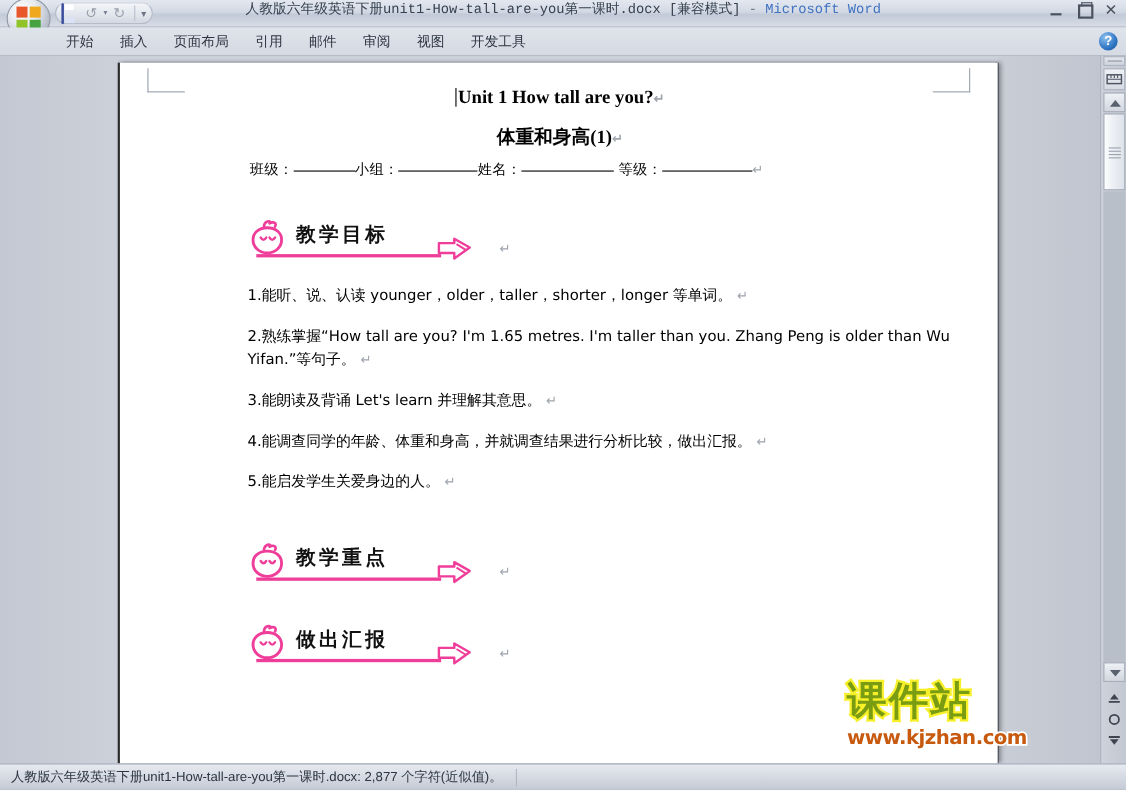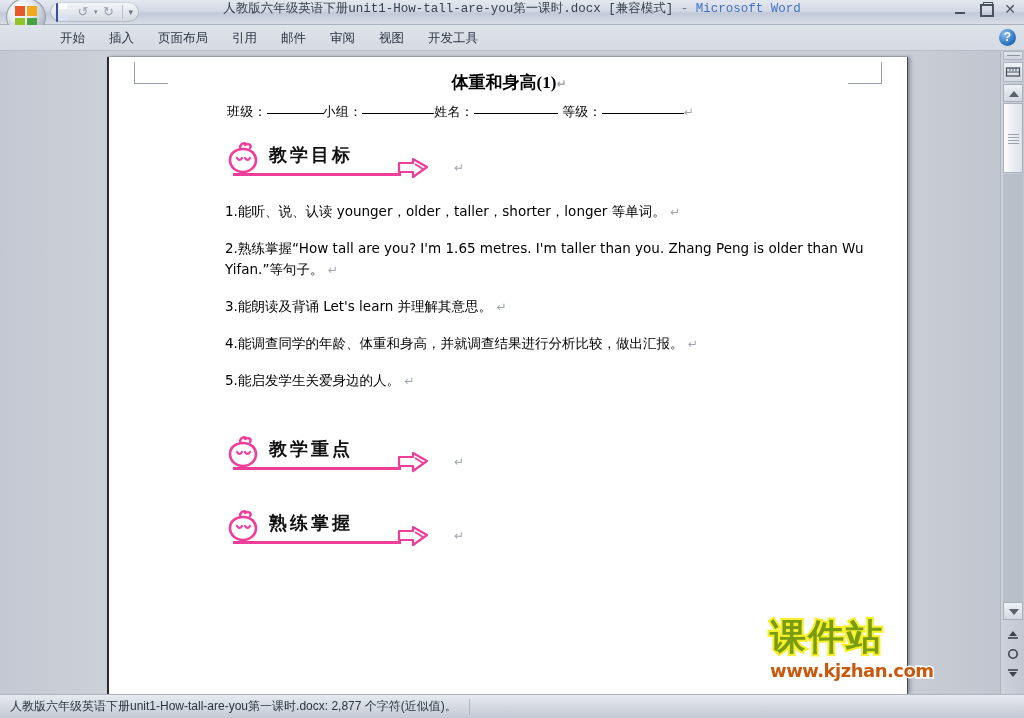--- a/index.html
+++ b/index.html
@@ -149,21 +149,21 @@
   .fields {
     margin-top:9px; padding-left:118px;
     font-family:"DejaVu Sans", sans-serif; font-size:13px;
     white-space:nowrap; letter-spacing:.2px;
   }
   .uline { display:inline-block; border-bottom:1px solid #000; vertical-align:2px; }
   .u1{width:56px;} .u2{width:72px;} .u3{width:84px;} .u4{width:82px;}
 
   
   .sec {
-    position:relative; height:48px; margin-top:16px; padding-left:116px;
+    position:relative; height:48px; margin-top:32px; padding-left:116px;
   }
   .apple {
     position:absolute; left:117px; top:4px; width:36px; height:34px;
   }
   .apple svg { display:block; }
   .sec-label {
     position:absolute; left:160px; top:6px;
     font-family:"DejaVu Sans", sans-serif; font-weight:bold; font-size:18px;
     letter-spacing:3px; color:#111;
   }
@@ -314,20 +314,23 @@
     <div class="gutter-left"></div>
     <div class="gutter-right"></div>
     <div class="page-edge-r"></div>
 
     <div class="page">
       <div class="mk mk-tl"></div>
       <div class="mk mk-tr"></div>
 
       <div class="doc">
 
+        <div class="h-title">
+          <span class="caret"></span><span>Unit 1 How tall are you?</span><span class="pilcrow">↵</span>
+        </div>
 
         <div class="h-sub">
           <span>体重和身高</span><span class="num">(1)</span><span class="pilcrow">↵</span>
         </div>
 
         <div class="fields">
           <span>班级：</span><span class="uline u1"></span><span>小组：</span><span class="uline u2"></span><span>姓名：</span><span class="uline u3"></span>&nbsp;<span>等级：</span><span class="uline u4"></span><span class="pilcrow">↵</span>
         </div>
 
         <div class="sec">
@@ -402,21 +405,21 @@
         <div class="sec" style="margin-top:26px">
           <div class="apple">
             <svg width="36" height="34" viewBox="0 0 36 34">
               <path d="M14 7 C14 3, 18 1, 20 3" stroke="#ef3d9a" stroke-width="2.4" fill="none" stroke-linecap="round"></path>
               <path d="M19 4 C23 2, 26 4, 24 7" stroke="#ef3d9a" stroke-width="2.4" fill="none" stroke-linecap="round"></path>
               <path d="M17 8 C9 8, 4 13, 4 19 C4 26, 10 31, 17 31 C24 31, 30 26, 30 19 C30 13, 25 8, 17 8 Z" stroke="#ef3d9a" stroke-width="2.6" fill="none"></path>
               <path d="M11 17 q2.5 4 5 0" stroke="#ef3d9a" stroke-width="2.2" fill="none" stroke-linecap="round"></path>
               <path d="M19 17 q2.5 4 5 0" stroke="#ef3d9a" stroke-width="2.2" fill="none" stroke-linecap="round"></path>
             </svg>
           </div>
-          <div class="sec-label">熟练掌握</div>
+          <div class="sec-label">做出汇报</div>
           <div class="sec-rule"></div>
           <div class="hand">
             <svg width="42" height="26" viewBox="0 0 42 26">
               <path d="M2 8 L16 8 L16 4 L30 12 L16 22 L16 17 L2 17 Z" stroke="#ef3d9a" stroke-width="2.2" fill="none" stroke-linejoin="round"></path>
               <path d="M18 9 L26 14" stroke="#ef3d9a" stroke-width="1.8" fill="none"></path>
             </svg>
           </div>
           <span class="pilcrow pil">↵</span>
         </div>
 

